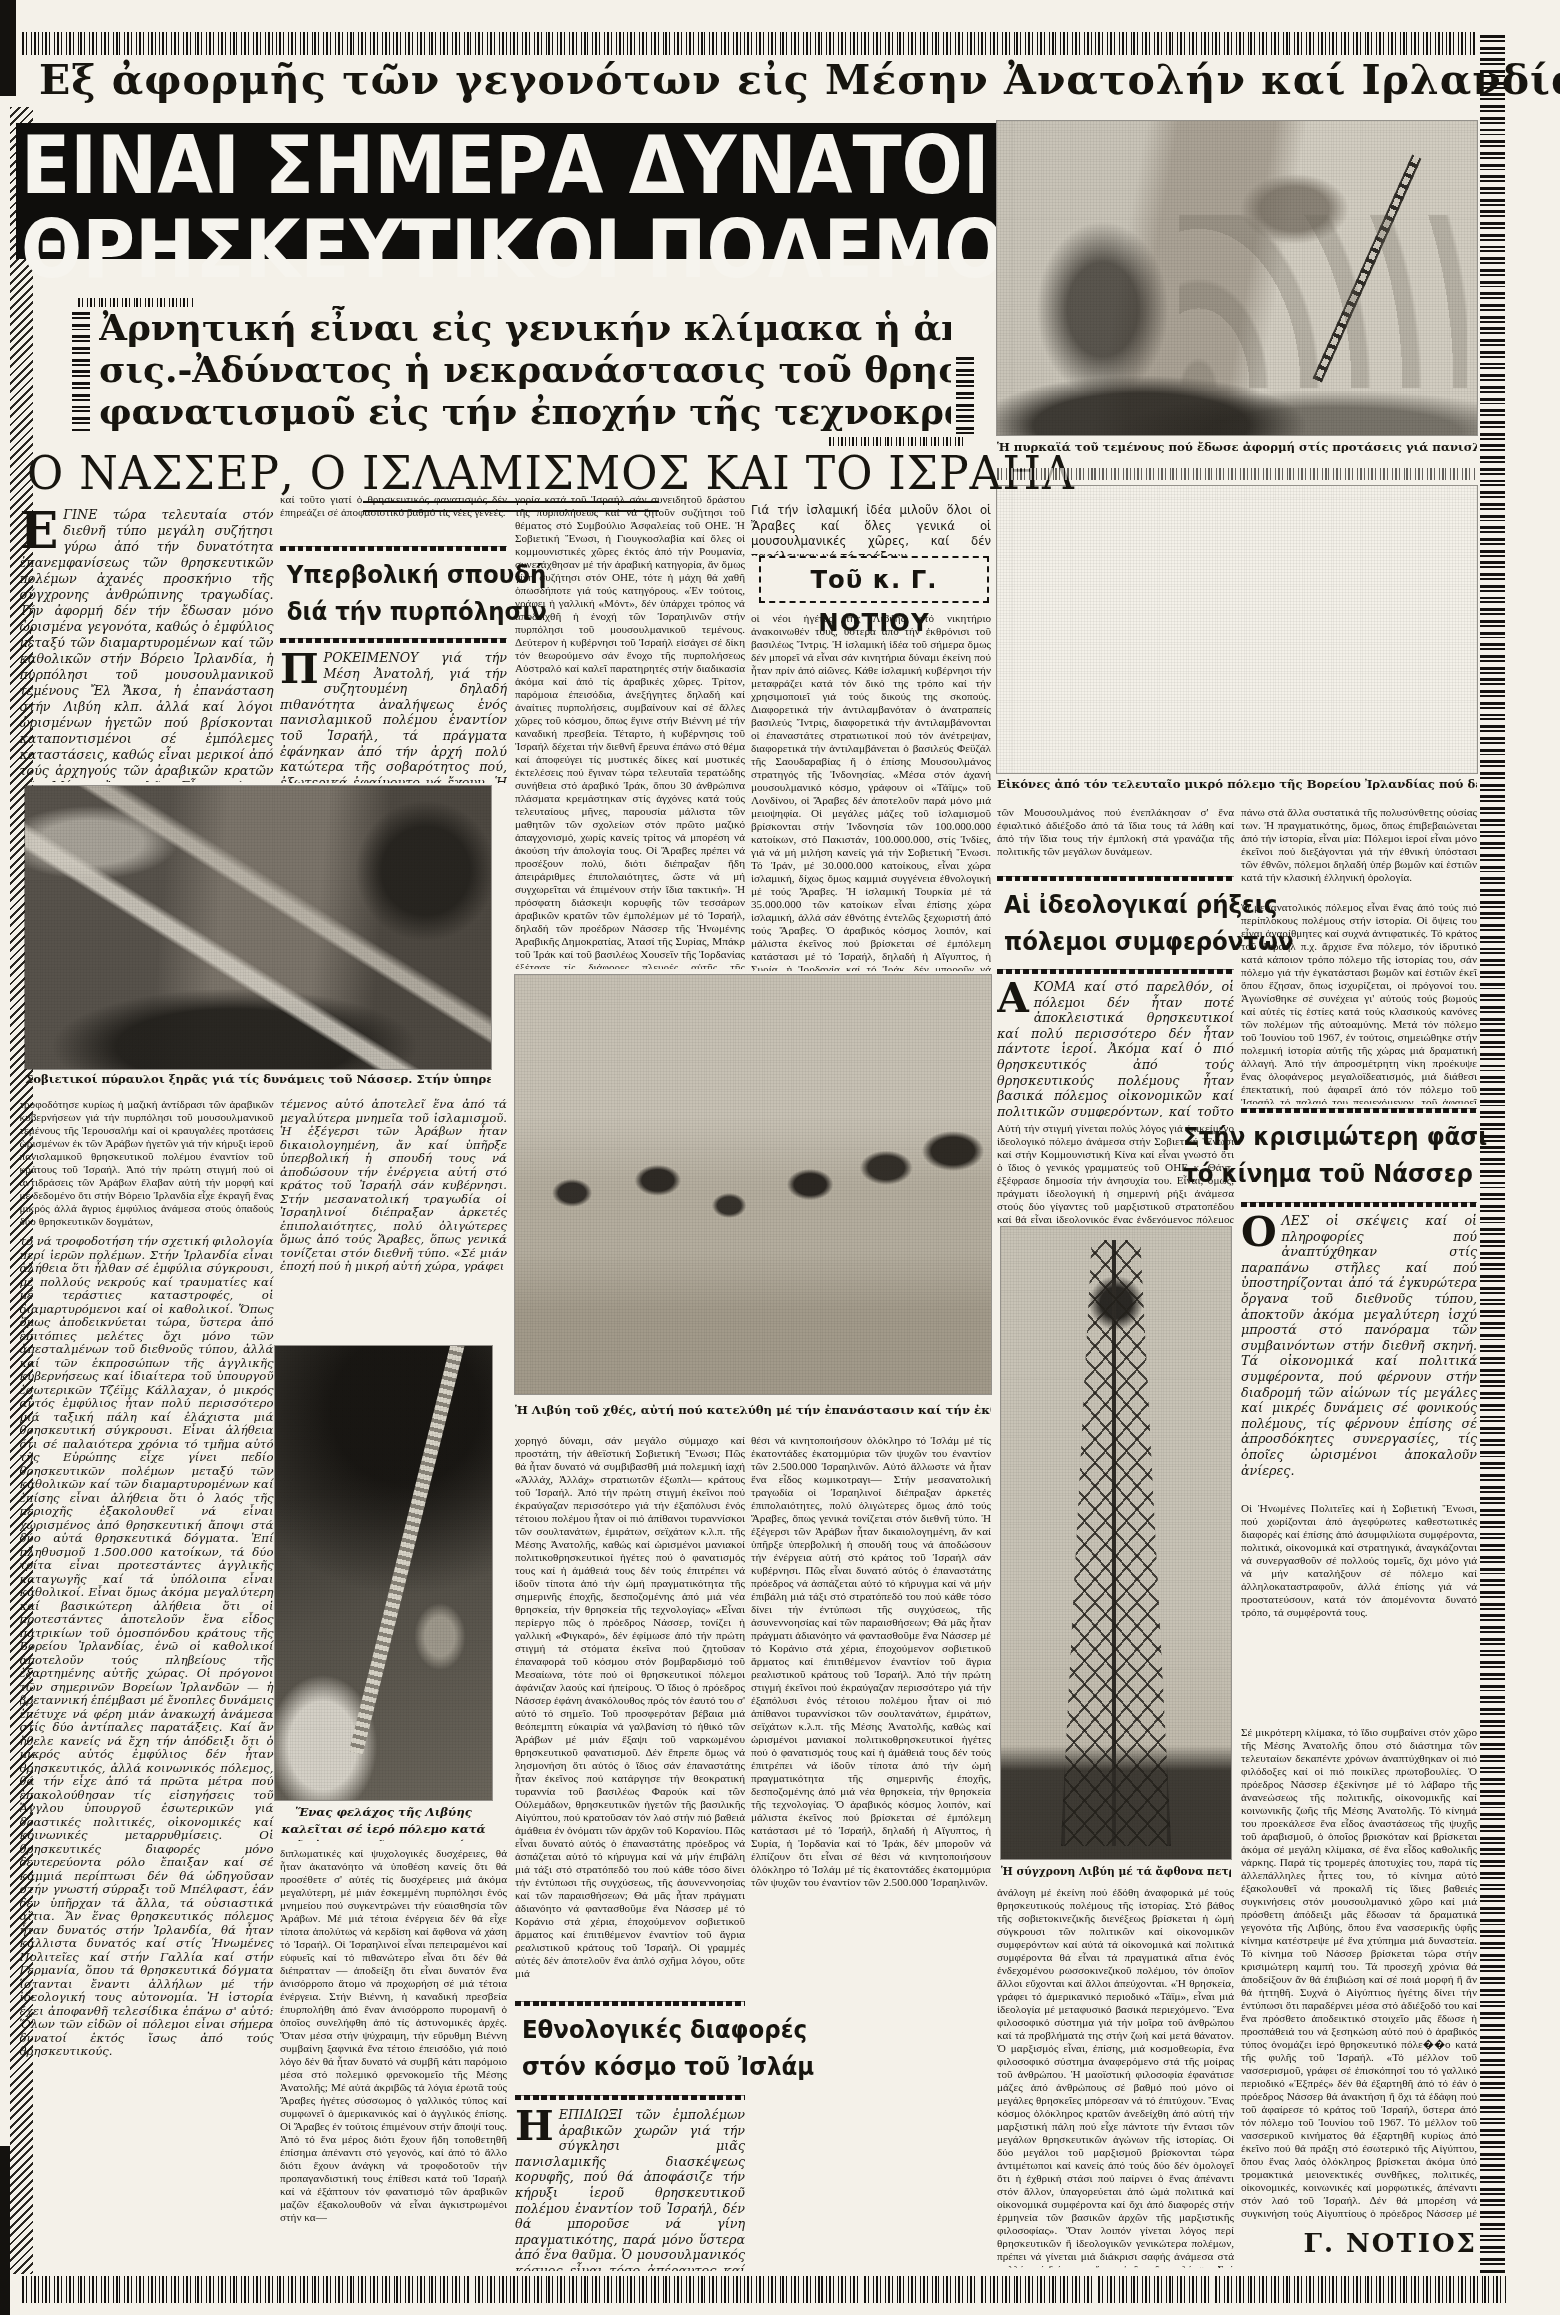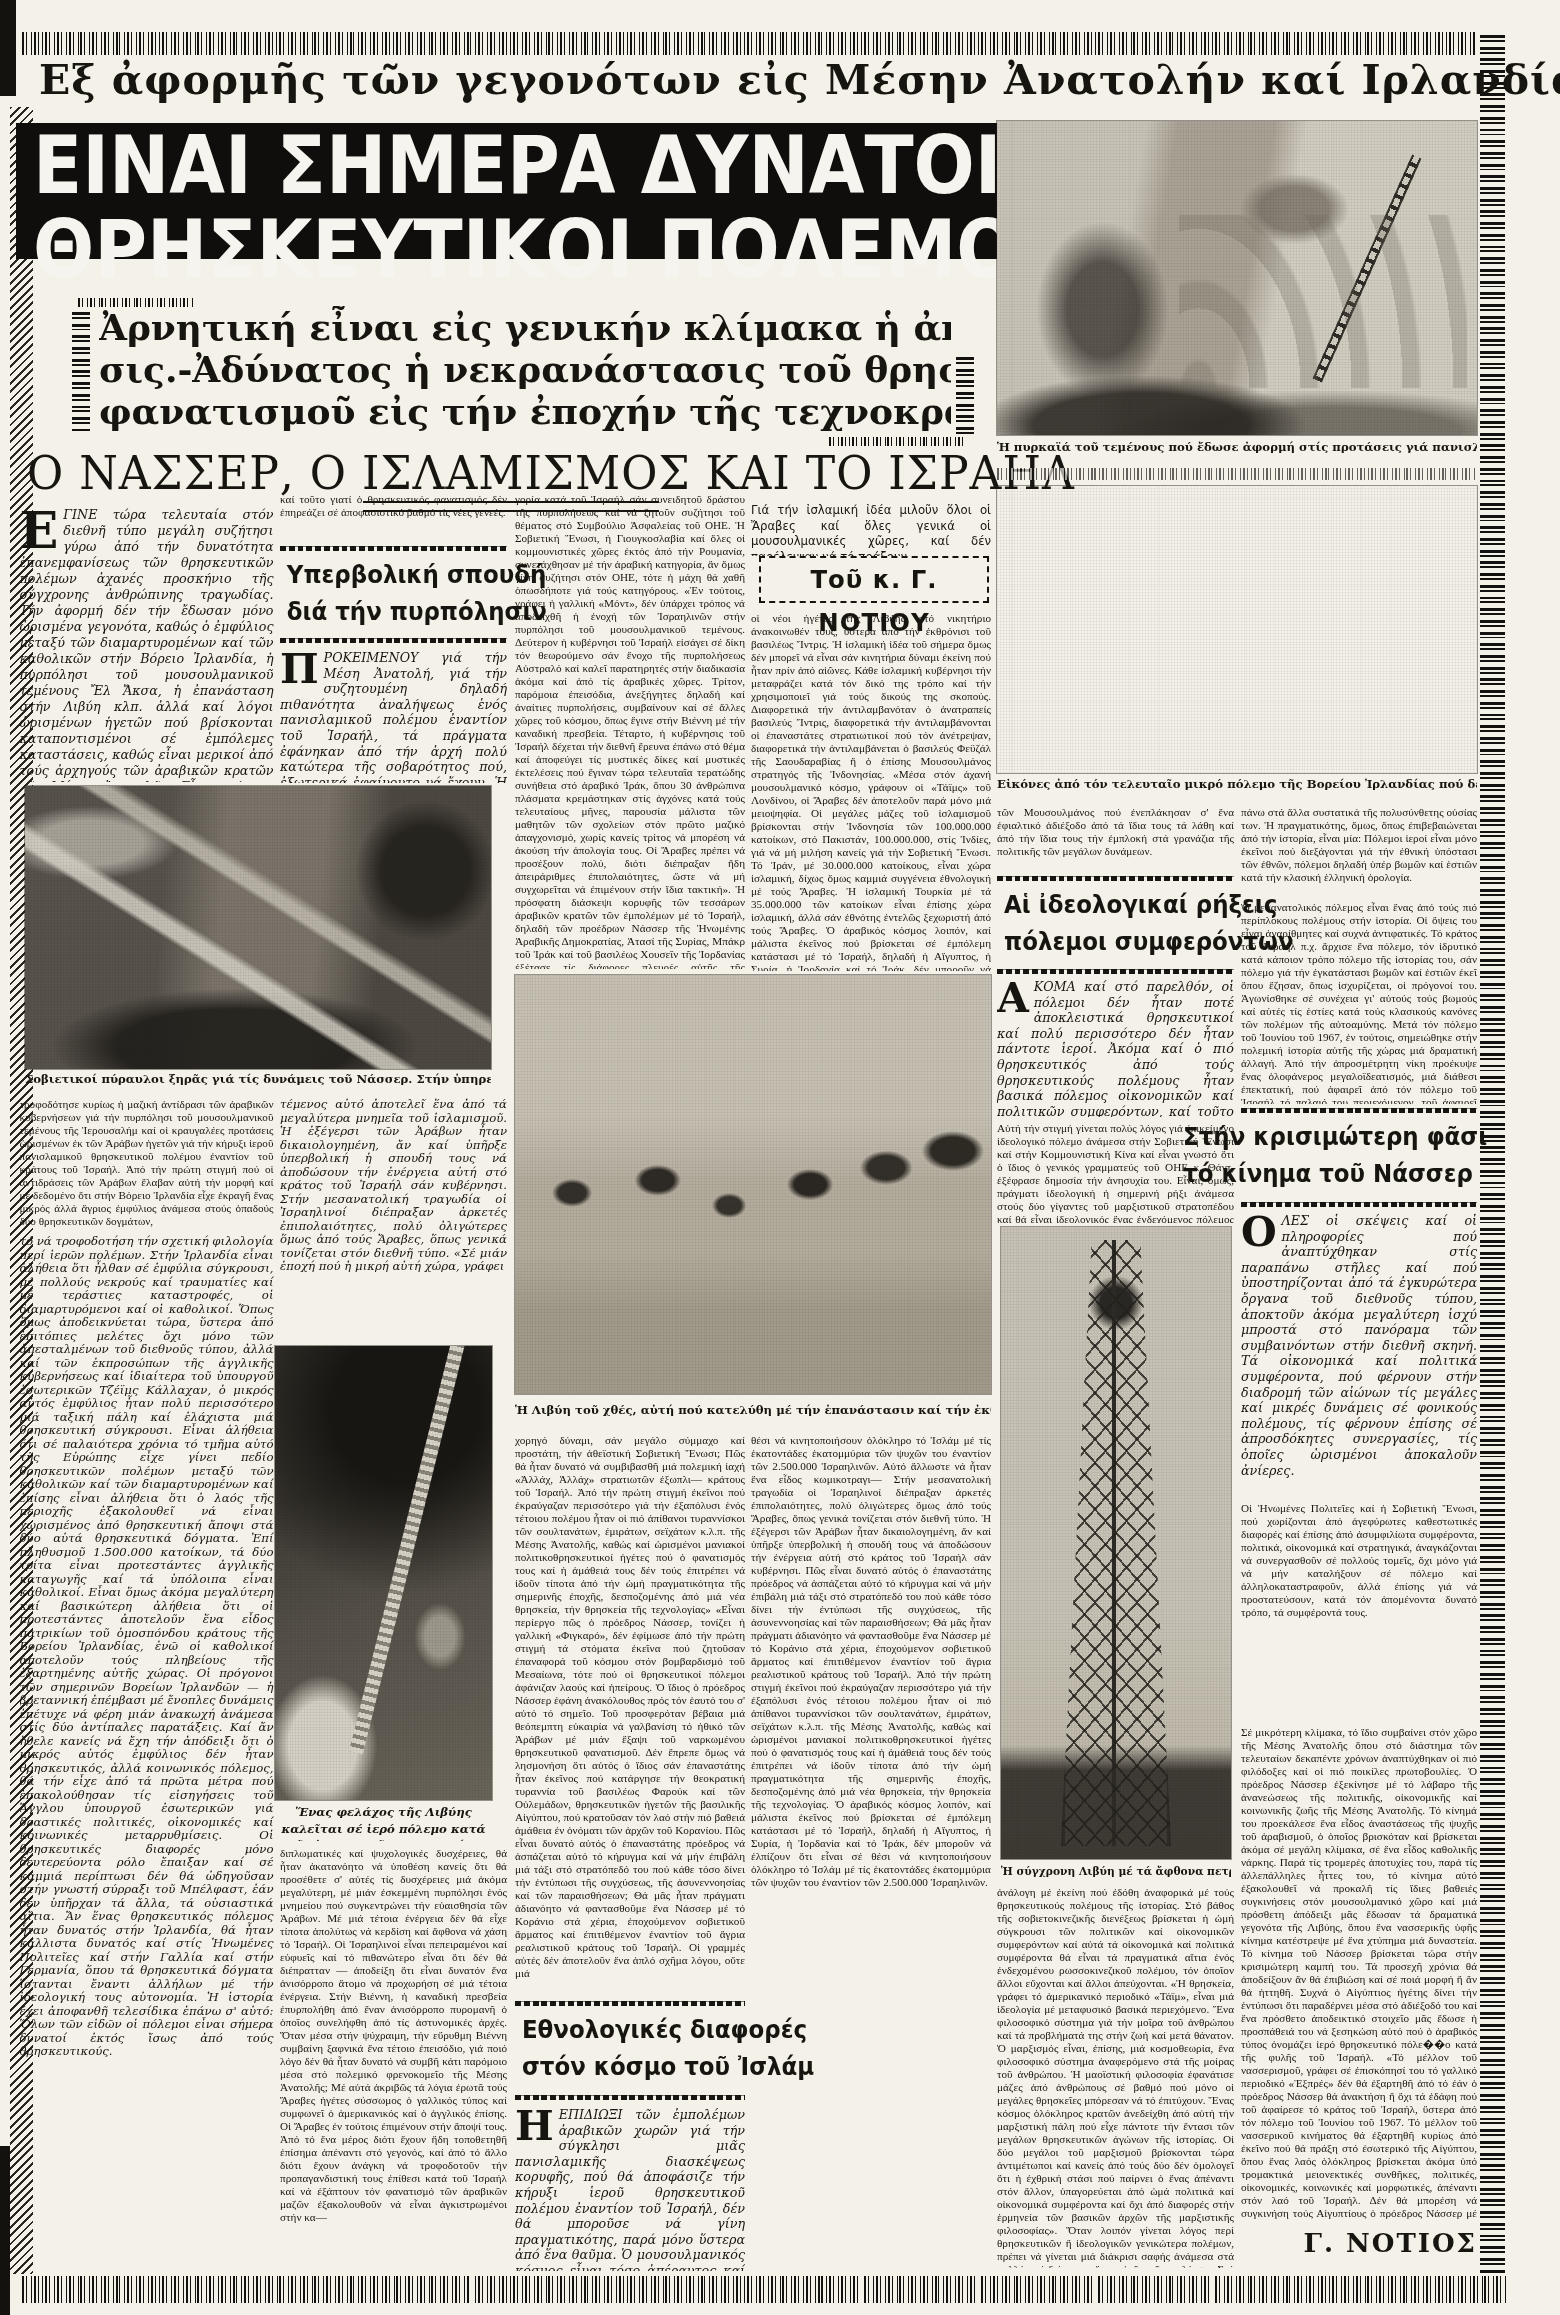--- a/index.html
+++ b/index.html
@@ -93,21 +93,21 @@
 
   <div class="abs" style="left:0;top:0;width:15.6px;height:96px;background:#14120f;"></div>
   <div class="abs barcode-h" style="left:21.5px;top:32px;width:1455px;height:23.4px;"></div>
   <div class="abs diag" style="left:9.8px;top:107px;width:23.4px;height:2167px;"></div>
   <div class="abs barcode-v" style="left:1480px;top:35px;width:25px;height:2239px;"></div>
   <div class="abs barcode-h" style="left:21.5px;top:2276px;width:1486px;height:27px;"></div>
   <div class="abs" style="left:0;top:2146px;width:9.8px;height:170px;background:#14120f;"></div>
 
   <div class="abs" style="left:39px;top:55px;width:1424px;height:51px;font-weight:bold;font-size:41px;line-height:51px;text-align:center;letter-spacing:1px;white-space:nowrap;">Εξ ἀφορμῆς τῶν γεγονότων εἰς Μέσην Ἀνατολήν καί Ιρλανδίαν</div>
 
-  <div class="abs band" style="left:15.6px;top:123px;width:975px;height:136px;padding-left:17px;">
+  <div class="abs band" style="left:15.6px;top:123px;width:975px;height:136px;padding-left:5px;">
     <div style="font-size:80px;line-height:86px;">ΕΙΝΑΙ ΣΗΜΕΡΑ ΔΥΝΑΤΟΙ</div>
     <div style="font-size:80px;line-height:82px;">ΘΡΗΣΚΕΥΤΙΚΟΙ ΠΟΛΕΜΟΙ;</div>
   </div>
 
   <div class="abs barcode-h" style="left:78px;top:298px;width:117px;height:8.8px;"></div>
   <div class="abs barcode-v" style="left:72px;top:312px;width:17.6px;height:119px;"></div>
   <div class="abs barcode-v" style="left:956px;top:357px;width:17.6px;height:82px;"></div>
   <div class="abs barcode-h" style="left:829px;top:437px;width:137px;height:8.8px;"></div>
   <div class="abs" style="left:99px;top:306px;width:852px;height:129px;overflow:hidden;">
     <div class="deckline">Ἀρνητική εἶναι εἰς γενικήν κλίμακα ἡ ἀπάντη-</div>

